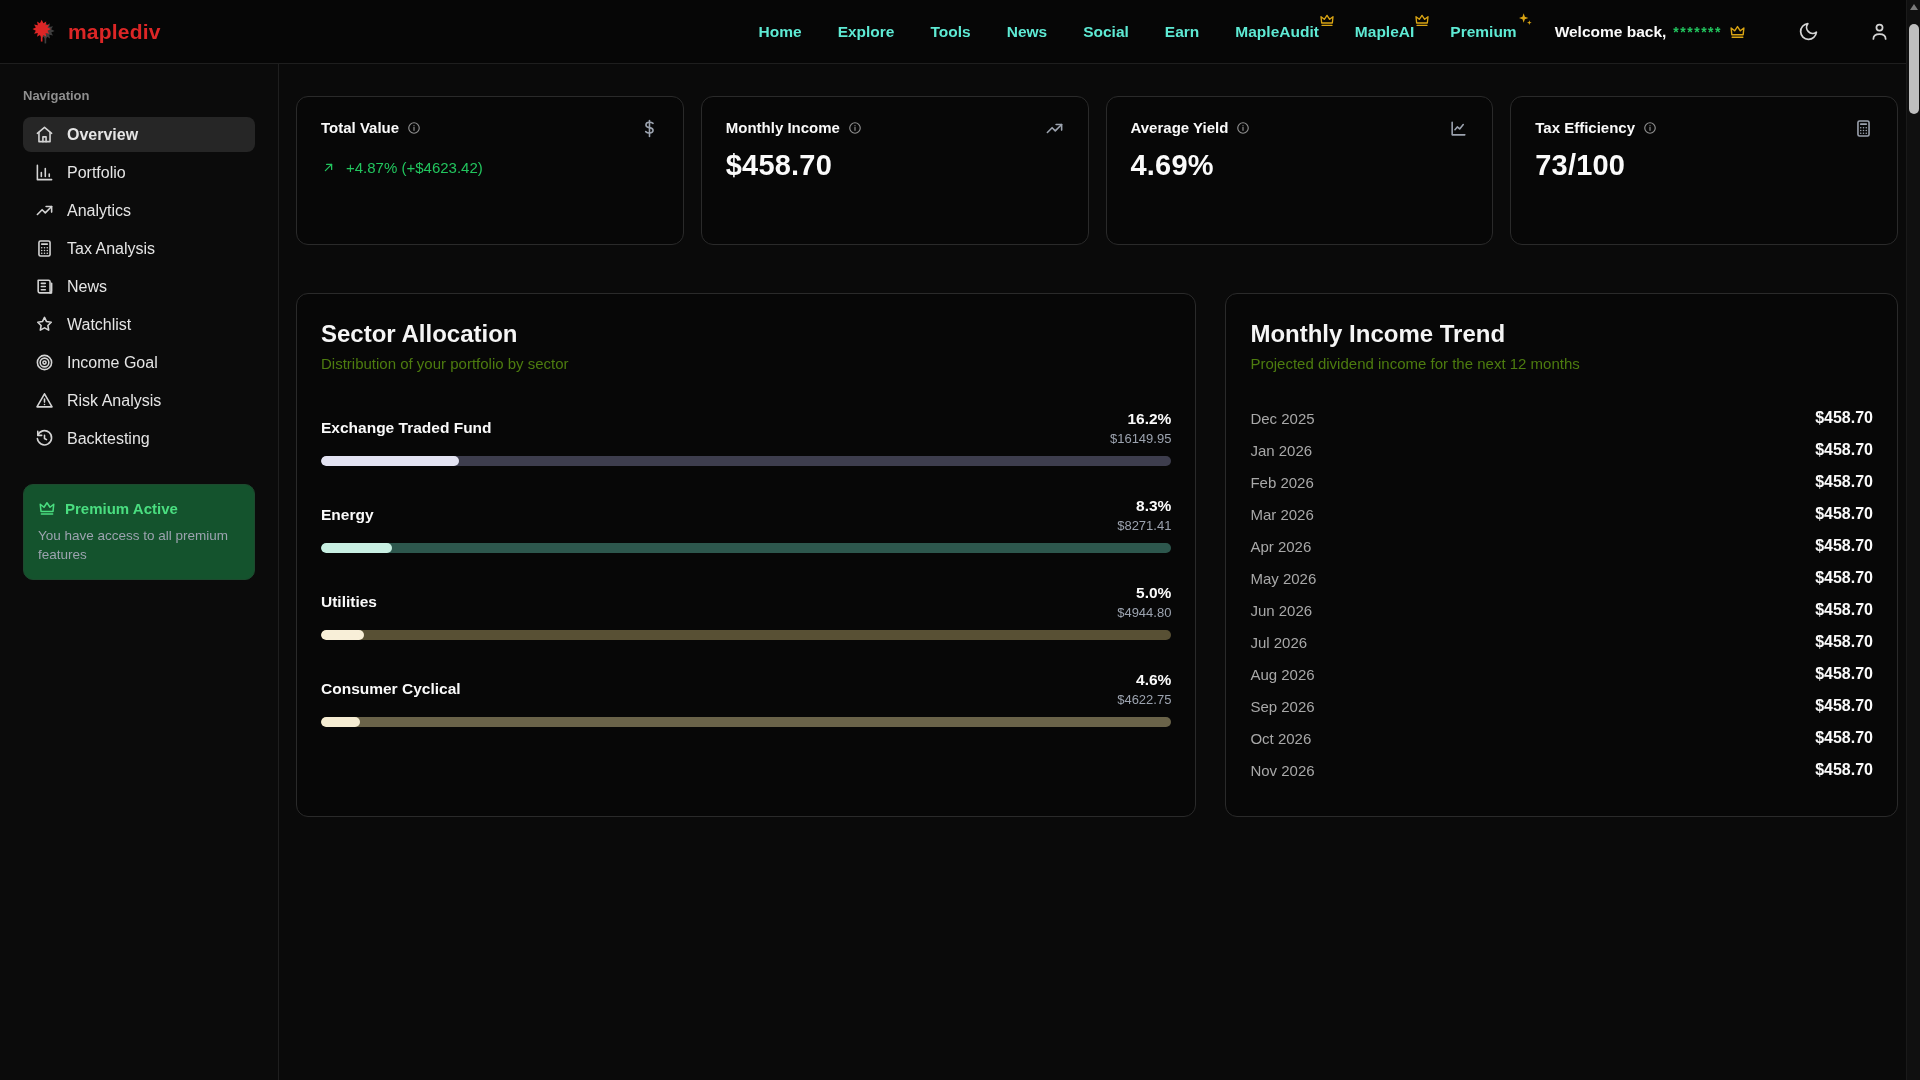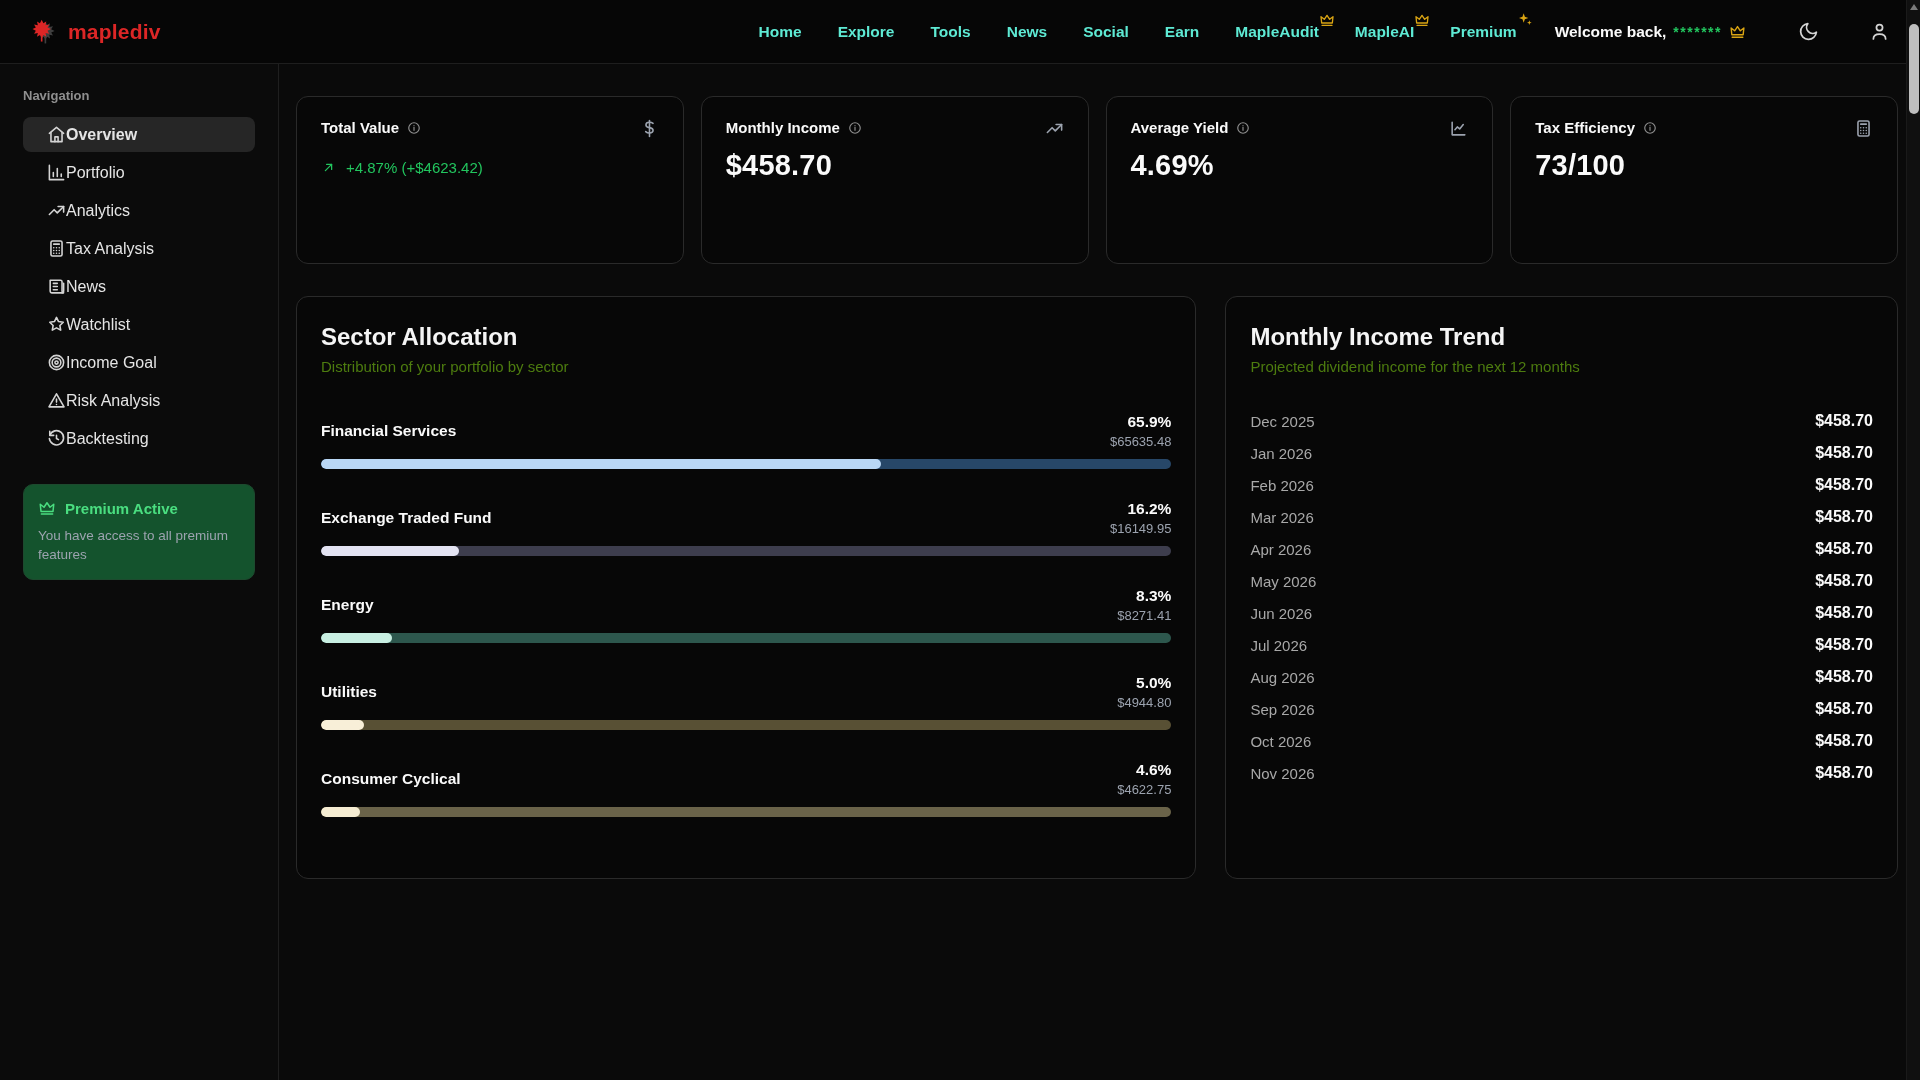--- a/index.html
+++ b/index.html
@@ -39,22 +39,22 @@
   .shell { flex:1; display:flex; min-height:0; }
 
   
   .sidebar {
     width:279px; flex:none; background:#0b0b0b;
     border-right:1px solid #1f1f1f; padding:24px 23px;
   }
   .side-label { font-size:13px; font-weight:bold; color:#8f8f8f; }
   .side-list { margin-top:14px; display:flex; flex-direction:column; gap:3px; }
   .side-item {
-    display:flex; align-items:center; gap:0;
-    padding:8px 24px; border-radius:8px; cursor:pointer; color:#e5e5e5;
+    display:flex; align-items:center; gap:13px;
+    padding:8px 12px; border-radius:8px; cursor:pointer; color:#e5e5e5;
   }
   .side-item.active { background:#262626; }
   .side-item .ic { width:19px; height:19px; color:#d4d4d4; }
   .side-item-label { font-size:16px; }
   .side-item.active .side-item-label { font-weight:bold; }
 
   .premium-box {
     margin-top:28px; border:1px solid #1d4a2e; background:#14532d;
     border-radius:10px; padding:14px;
   }
@@ -62,32 +62,32 @@
   .premium-head .ic { width:18px; height:18px; color:#4ade80; }
   .premium-title { font-size:15px; font-weight:bold; color:#4ade80; }
   .premium-desc { margin-top:10px; font-size:13.5px; line-height:1.4; color:#9ca3af; }
 
   
   .main { flex:1; padding:32px 22px 0 17px; min-width:0; }
 
   .stats-row { display:grid; grid-template-columns:repeat(4,1fr); gap:17px; }
   .stat-card {
     background:#070707; border:1px solid #2a2a2a; border-radius:12px;
-    padding:22px 24px; height:168px;
+    padding:22px 24px; height:149px;
   }
   .stat-head { display:flex; align-items:flex-start; }
   .stat-label-wrap { display:flex; align-items:center; gap:8px; }
   .stat-label { font-size:15px; font-weight:bold; color:#fafafa; }
   .stat-info { width:14px; height:14px; color:#8f8f8f; cursor:pointer; }
   .stat-corner { margin-left:auto; width:19px; height:19px; color:#9ca3af; }
   .stat-value { margin-top:11px; font-size:29px; font-weight:bold; letter-spacing:0.2px; }
   .stat-change { margin-top:21px; display:flex; align-items:center; gap:10px; color:#22c55e; font-size:15px; }
   .stat-change .ic { width:15px; height:15px; }
 
-  .panels { margin-top:32px; display:grid; grid-template-columns:913fr 682fr; gap:29px; align-items:stretch; }
+  .panels { margin-top:48px; display:grid; grid-template-columns:913fr 682fr; gap:29px; align-items:stretch; }
   .panel {
     background:#070707; border:1px solid #2a2a2a; border-radius:12px;
     padding:26px 24px 30px;
   }
   .panel-title { font-size:24px; font-weight:bold; color:#f5f5f5; }
   .panel-subtitle { margin-top:7px; font-size:15px; color:#4d7c0f; }
 
   .sector-list { margin-top:38px; }
   .sector-row { margin-bottom:31px; }
   .sector-row-head { display:flex; align-items:center; }
@@ -427,32 +427,20 @@
 
           </section>
       </div>
 
       <div class="panels">
 
         <section class="panel">
           <h2 class="panel-title">Sector Allocation</h2>
           <div class="panel-subtitle">Distribution of your portfolio by sector</div>
           <div class="sector-list">
-            <div class="sector-row">
-                <div class="sector-row-head">
-                  <span class="sector-name">Financial Services</span>
-                  <span class="sector-right">
-                    <div class="sector-pct">65.9%</div>
-                    <div class="sector-amt">$65635.48</div>
-                  </span>
-                </div>
-                <div class="sector-track" style="background: rgb(39, 71, 104);">
-                  <div class="sector-fill" style="width: 65.9%; background: rgb(185, 215, 245);"></div>
-                </div>
-              </div>
               <div class="sector-row">
                 <div class="sector-row-head">
                   <span class="sector-name">Exchange Traded Fund</span>
                   <span class="sector-right">
                     <div class="sector-pct">16.2%</div>
                     <div class="sector-amt">$16149.95</div>
                   </span>
                 </div>
                 <div class="sector-track" style="background: rgb(61, 61, 77);">
                   <div class="sector-fill" style="width: 16.2%; background: rgb(227, 227, 242);"></div>

